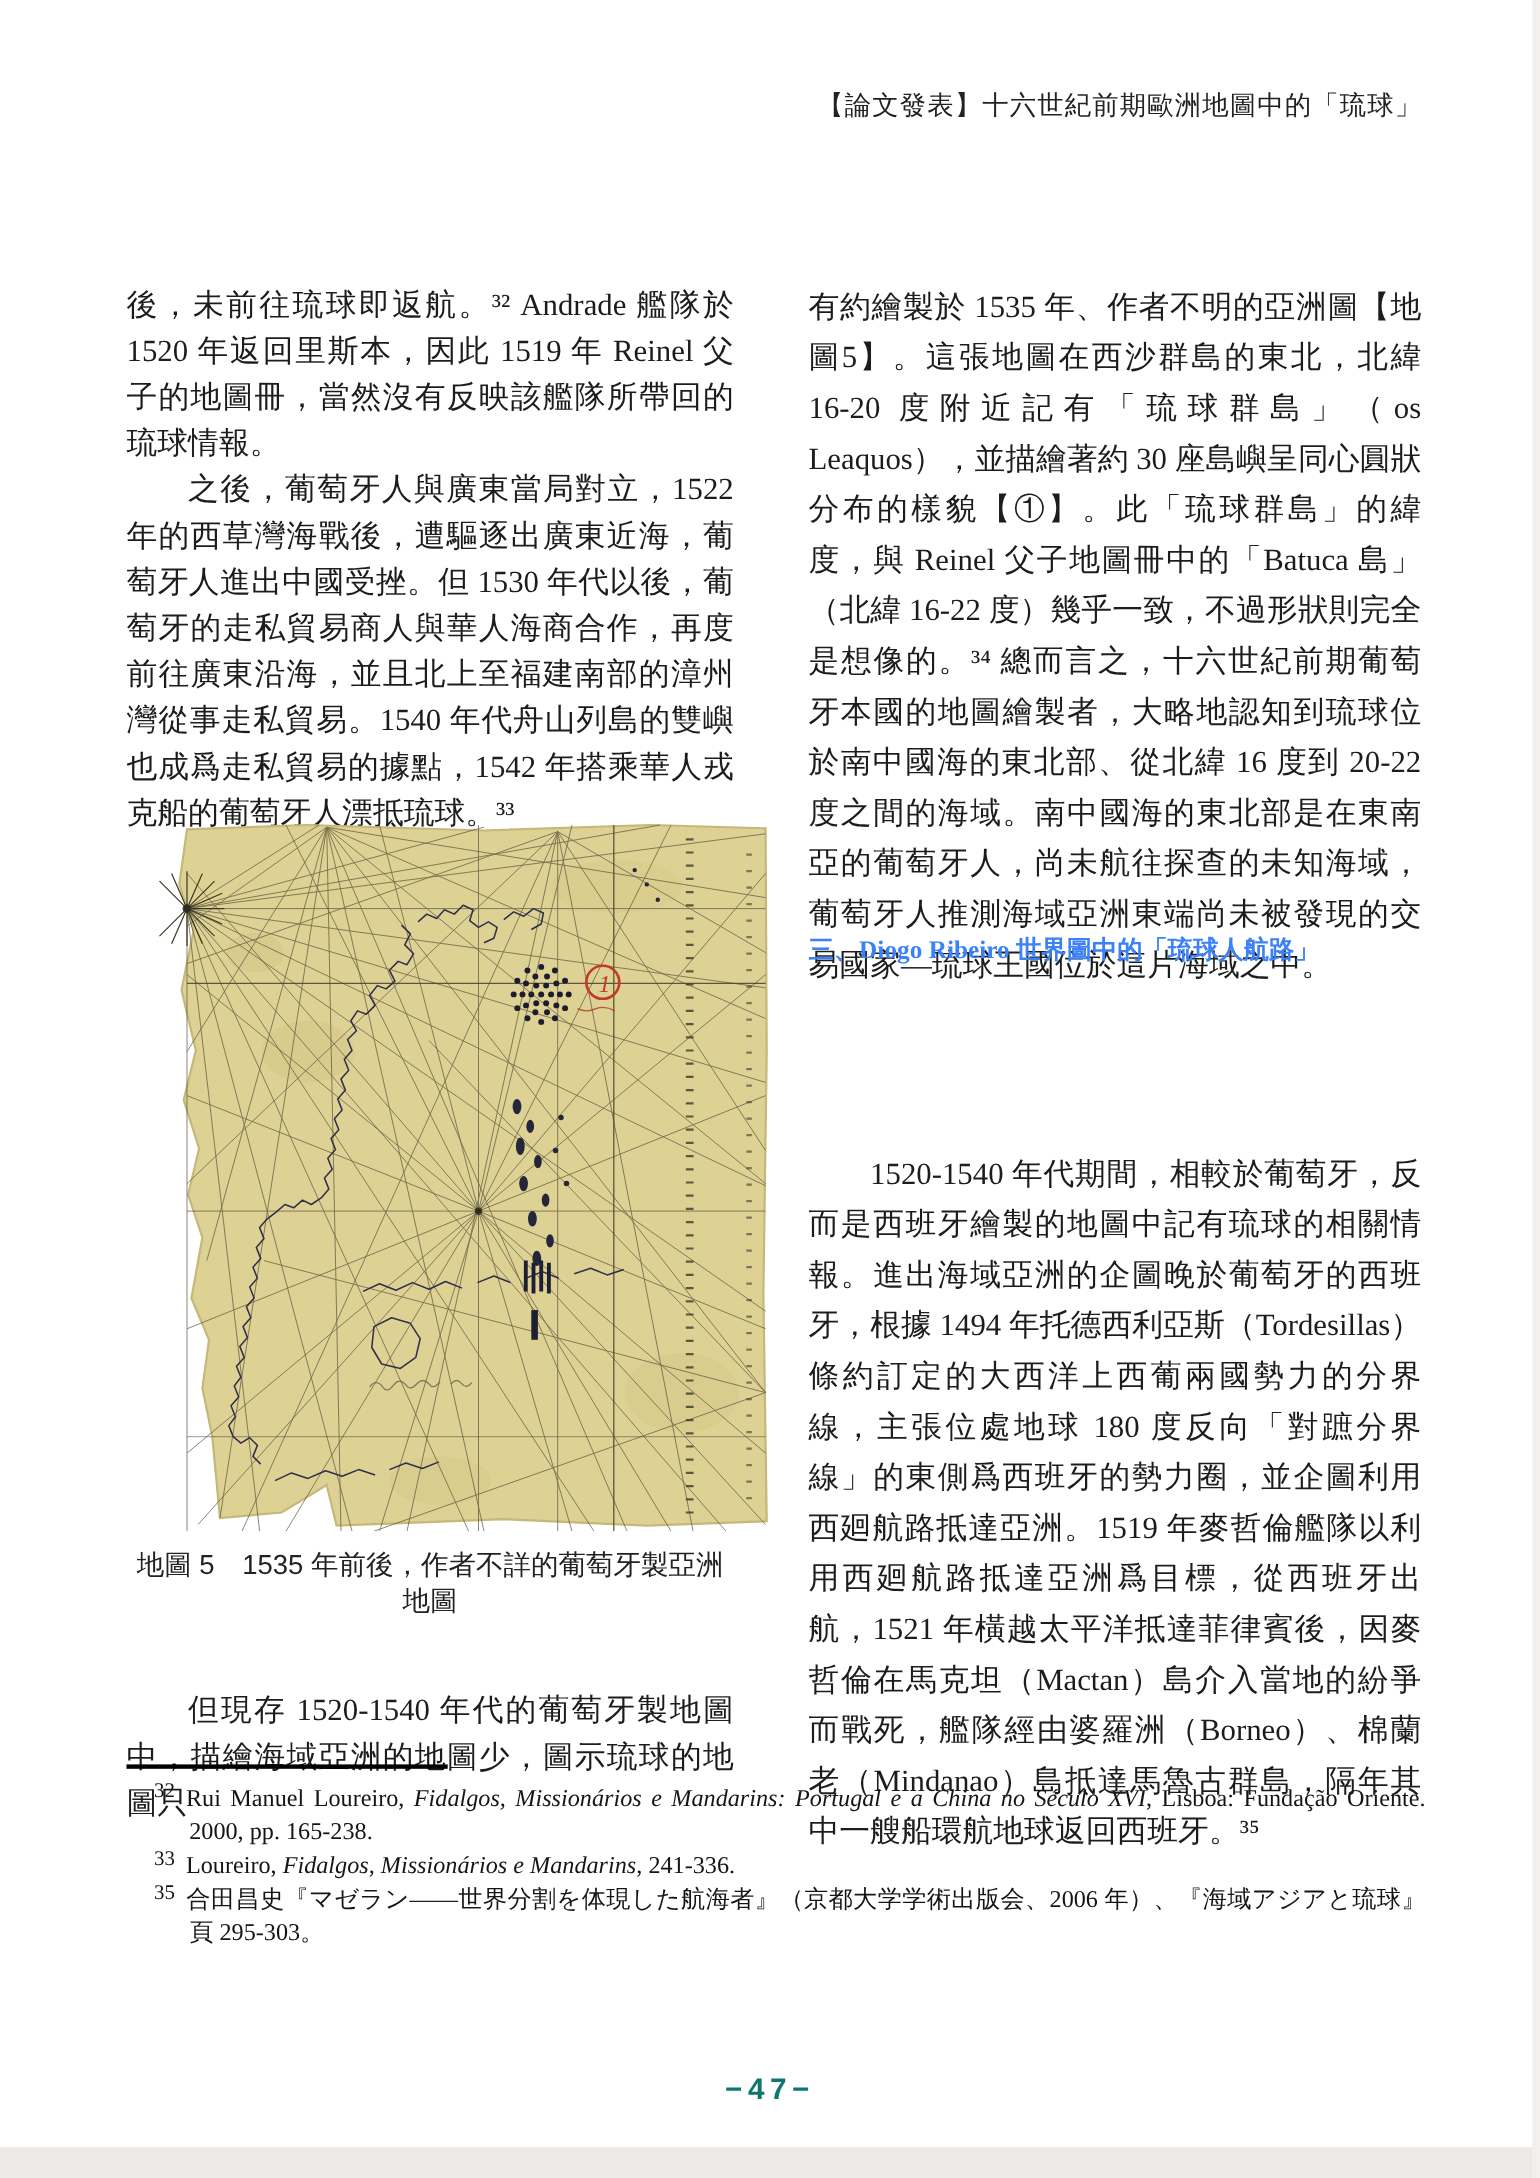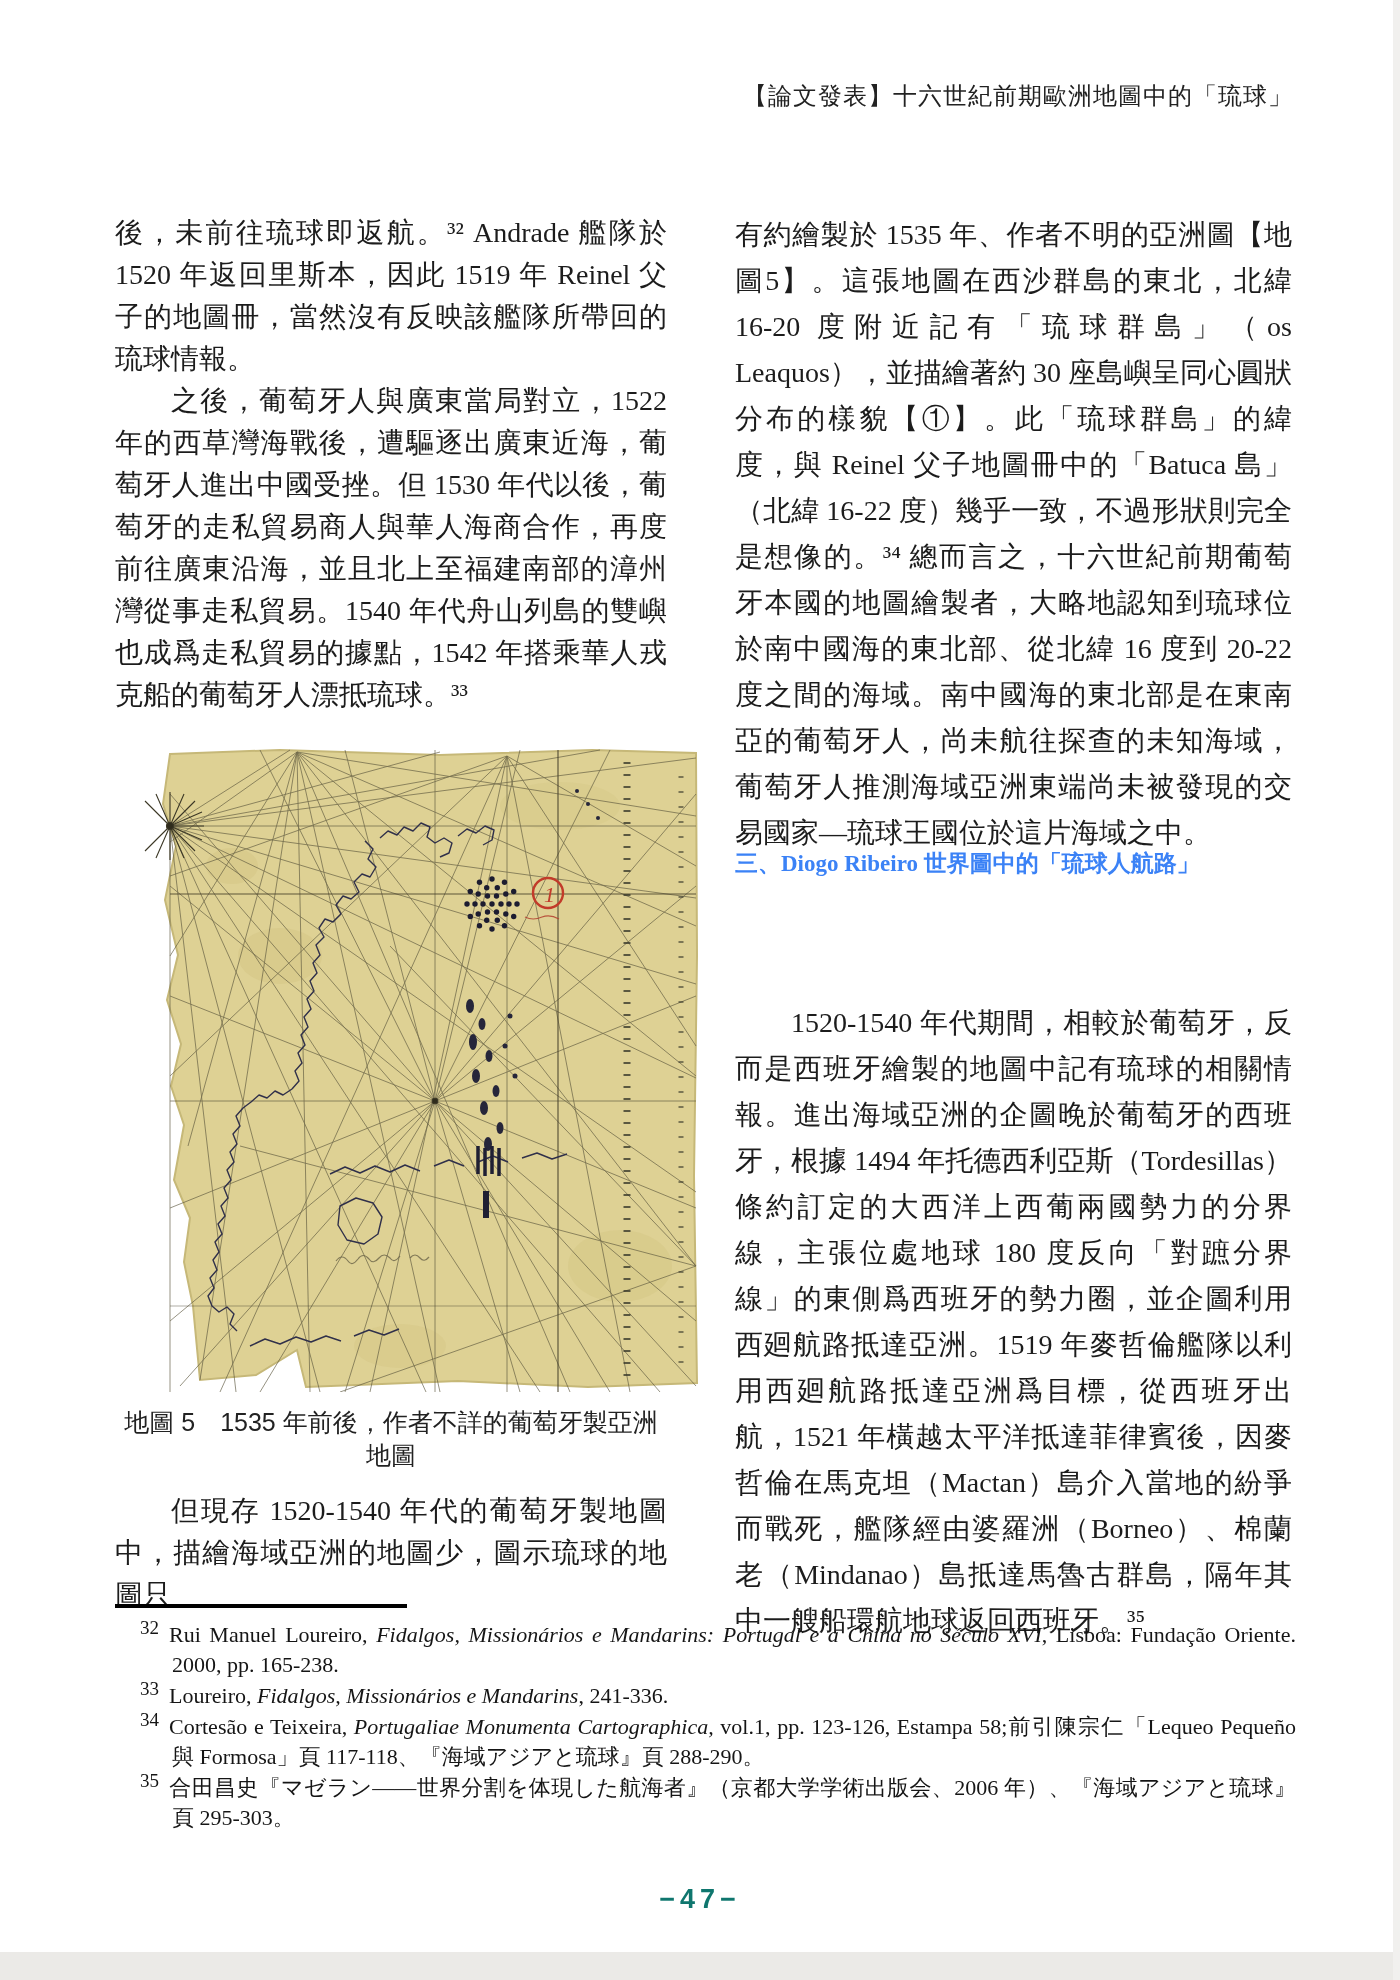--- a/index.html
+++ b/index.html
@@ -7,21 +7,21 @@
     position:relative; width:1400px; height:1980px;
     background:#ffffff; overflow:hidden;
     font-family:"Liberation Serif","DejaVu Serif",serif;
     color:#1c1c1c;
   }
   .running-head{
     position:absolute; top:80px; right:107px;
     font-family:"Liberation Sans","DejaVu Sans",sans-serif;
     font-size:24px; letter-spacing:1px; color:#222;
   }
-  .col{position:absolute; text-align:justify; font-size:28px;}
+  .col{position:absolute; text-align:justify; font-size:28px;margin-top:45px;}
   .col p{margin:0; text-align:justify;}
   .left-col{left:115px; top:212px; width:552px; line-height:42px;}
   .right-col-p1{left:735px; top:212px; width:557px; line-height:46px;}
   .indent{text-indent:2em;}
   .section-heading{
     position:absolute; left:735px; top:840px; width:500px;
     font-size:23px; font-weight:600; line-height:48px;
     padding-left:64px; text-indent:-64px; color:#3b82f6;
   }
   .right-col-p2{left:735px; top:1000px; width:557px; line-height:46px;}
@@ -194,23 +194,20 @@
   <div class="fn-rule"></div>
 
   <div class="footnotes">
     <p class="fn">
       <span class="fn-num">32</span><span>Rui Manuel Loureiro, </span><span class="it">Fidalgos, Missionários e Mandarins: Portugal e a China no Século XVI</span><span>, Lisboa: Fundação Oriente. 2000, pp. 165-238.</span>
     </p>
     <p class="fn">
       <span class="fn-num">33</span><span>Loureiro, </span><span class="it">Fidalgos, Missionários e Mandarins</span><span>, 241-336.</span>
     </p>
     <p class="fn">
-      <span class="fn-num">34</span><span>Cortesão e Teixeira, </span><span class="it">Portugaliae Monumenta Cartographica,</span><span> vol.1, pp. 123-126, Estampa 58;前引陳宗仁「Lequeo Pequeño 與 Formosa」頁 117-118、『海域アジアと琉球』頁 288-290。</span>
-    </p>
-    <p class="fn">
       <span class="fn-num">35</span><span></span><span class="it"></span><span>合田昌史『マゼラン——世界分割を体現した航海者』（京都大学学術出版会、2006 年）、『海域アジアと琉球』頁 295-303。</span>
     </p>
   </div>
 
   <div class="page-num">−47−</div>
 
   <div class="edge-bottom"></div>
   <div class="edge-right"></div>
 </div>
 

